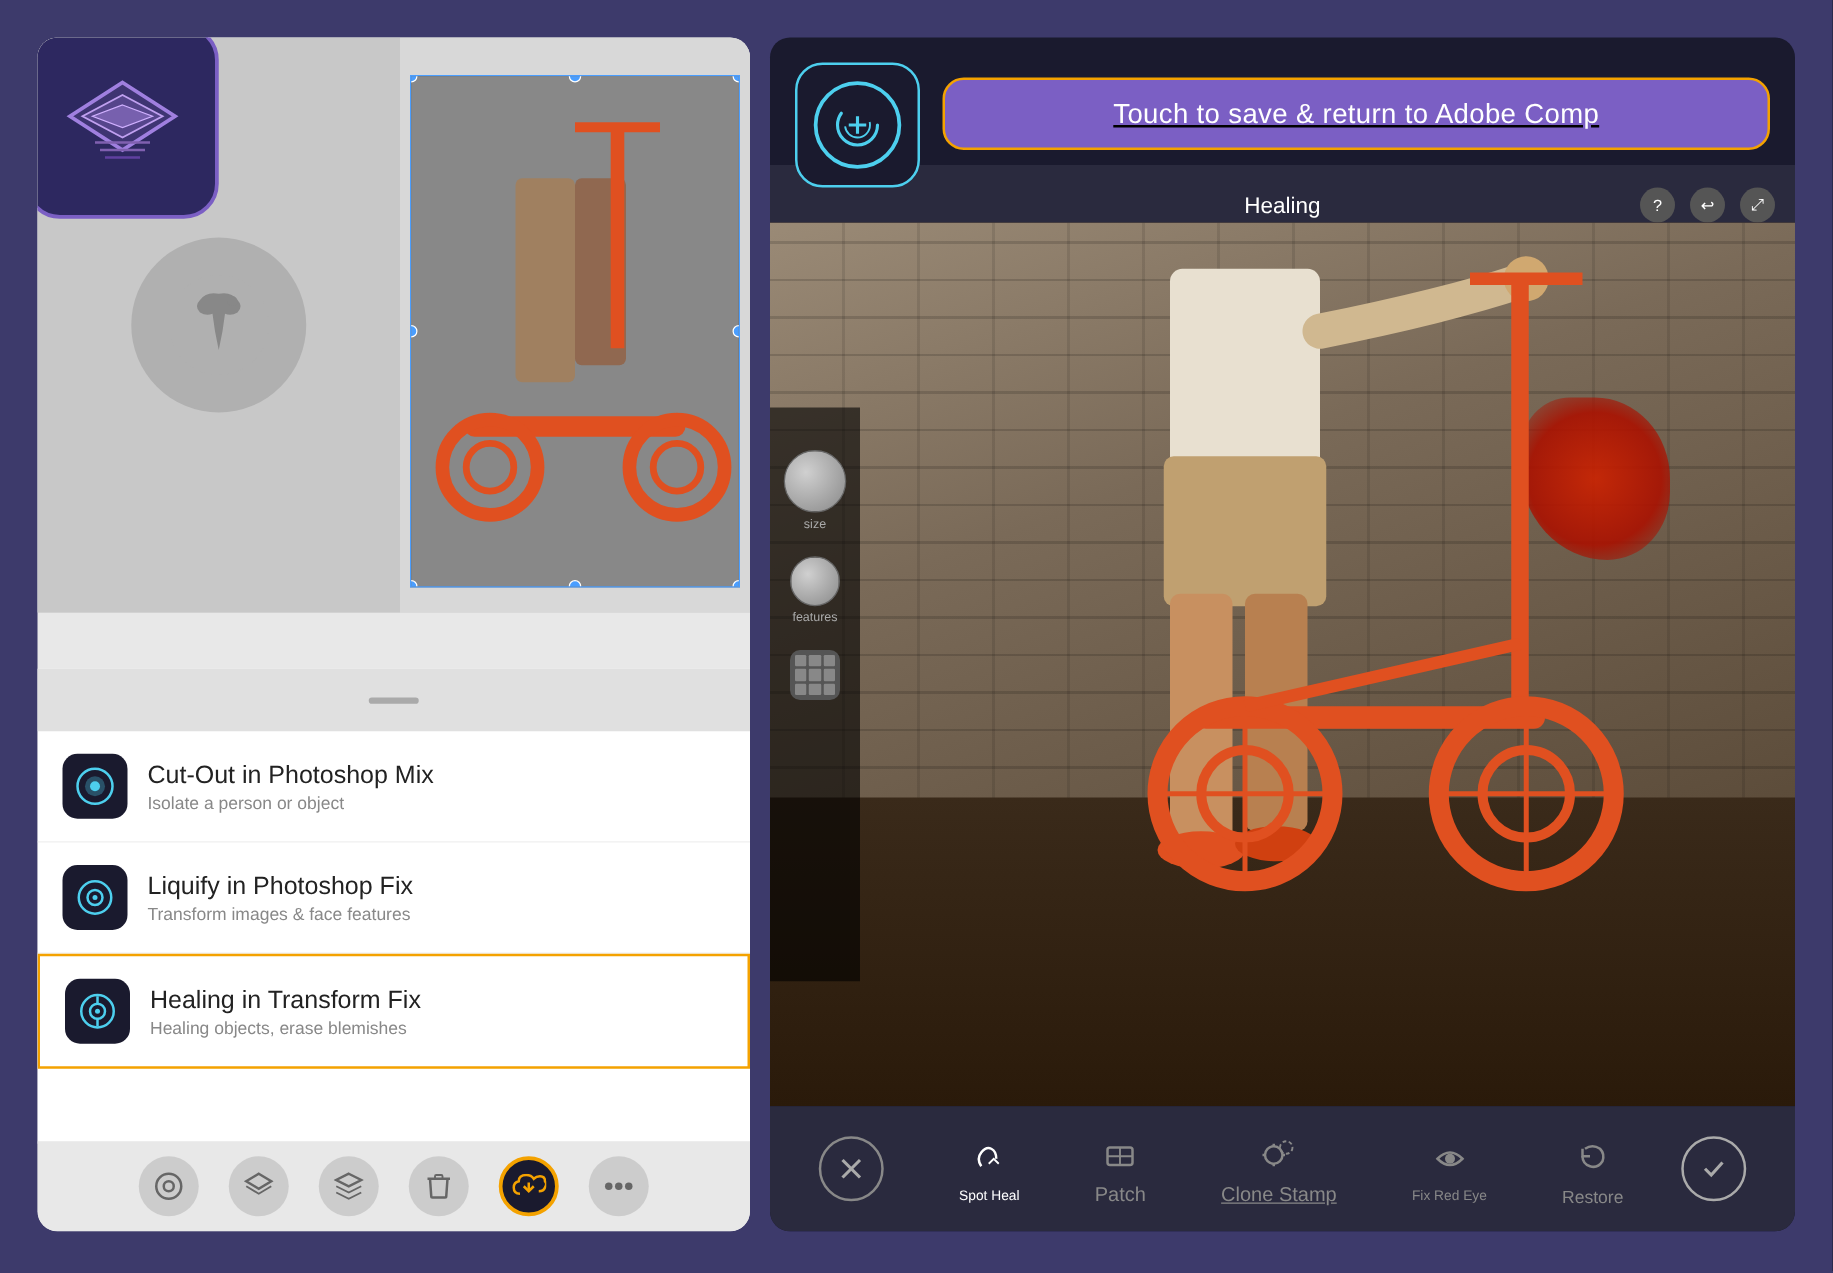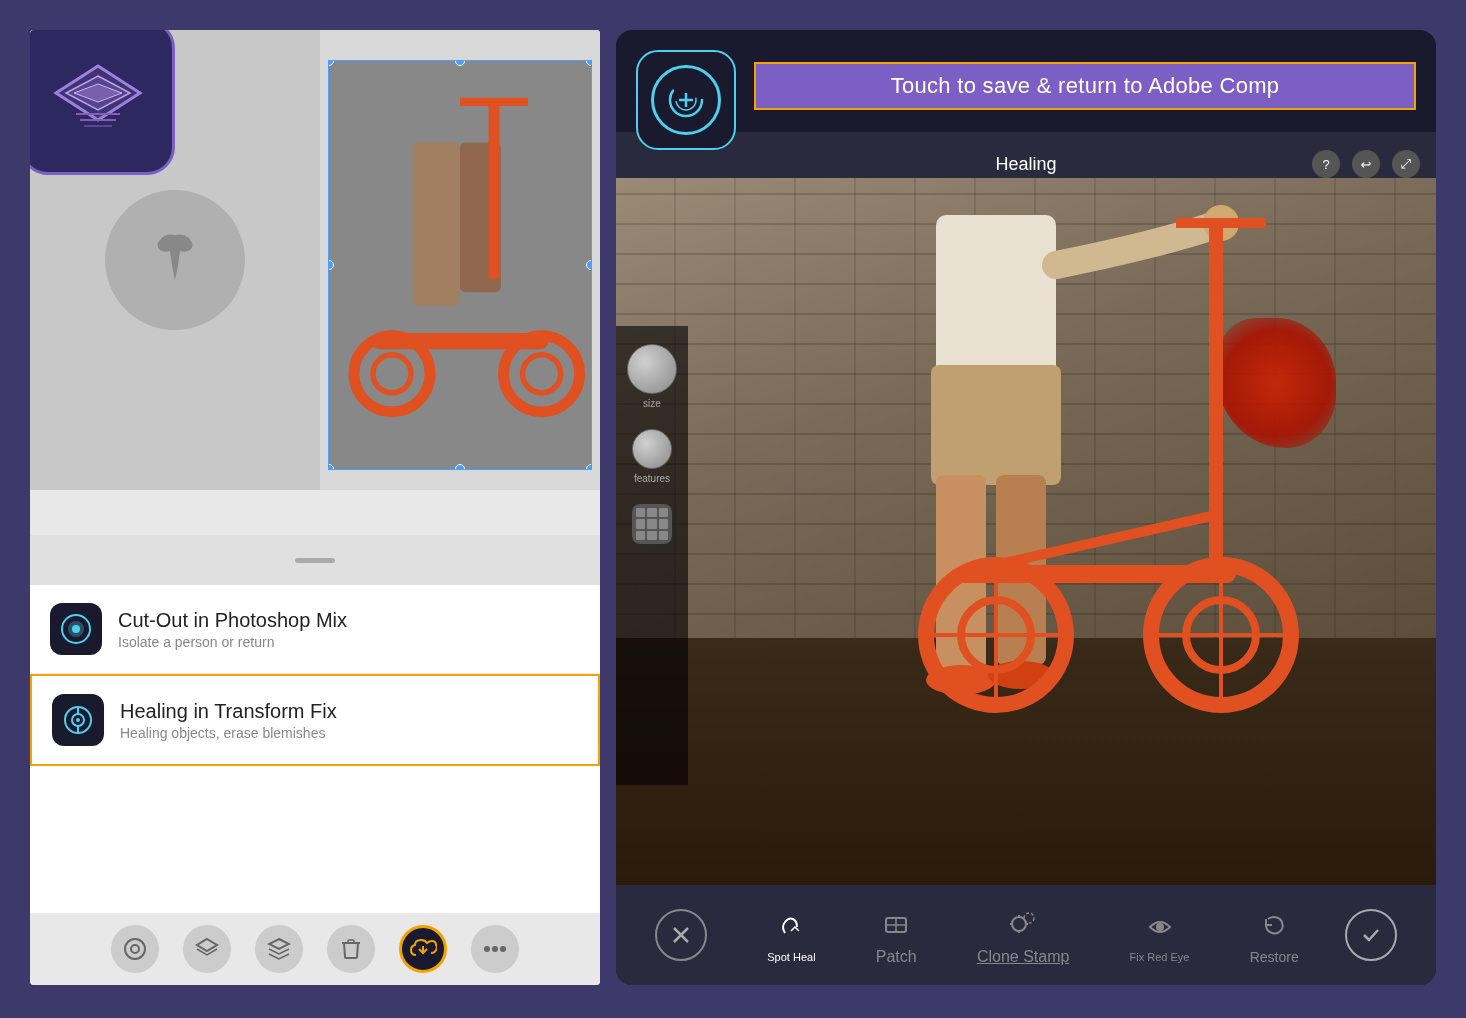--- a/index.html
+++ b/index.html
@@ -13,21 +13,21 @@
     }
 
     
     .left-panel {
       position: absolute;
       left: 30px;
       top: 30px;
       width: 570px;
       height: 955px;
       background: #e8e8e8;
-      border-radius: 4px;
+      border-radius: 16px;
       overflow: hidden;
       padding-left: 44px;
     }
 
     
     .app-icon {
       position: absolute;
       top: -10px;
       left: -10px;
       width: 155px;
@@ -235,27 +235,28 @@
       font-size: 36px;
       color: #4dcfee;
       font-weight: 300;
     }
 
     .ps-save-banner {
       position: absolute;
       top: 32px;
       left: 138px;
       right: 20px;
-      height: 48px;
+      height: 58px;
       background: #7b5fc4;
       border: 2.5px solid #f4a200;
-      border-radius: 0;
-      display: flex;
-      align-items: center;
-      justify-content: center;
+      border-radius: 17px;
+      display: flex;
+      align-items: center;
+      justify-content: center;
+      text-decoration: underline;
     }
 
     .ps-save-text {
       color: white;
       font-size: 22px;
       font-weight: 500;
       letter-spacing: 0.3px;
     }
 
     .ps-title-bar {
@@ -325,21 +326,21 @@
     .left-tools {
       position: absolute;
       top: 148px;
       left: 0;
       width: 72px;
       bottom: 100px;
       background: rgba(0,0,0,0.6);
       display: flex;
       flex-direction: column;
       align-items: center;
-      padding-top: 18px;
+      padding-top: 34px;
       gap: 20px;
     }
 
     .tool-slider {
       display: flex;
       flex-direction: column;
       align-items: center;
       gap: 4px;
     }
 
@@ -557,24 +558,37 @@
     <div class="menu-item">
       <div class="menu-item-icon">
         <svg width="32" height="32" viewBox="0 0 32 32">
           <circle cx="16" cy="16" r="14" fill="none" stroke="#4dcfee" stroke-width="2"></circle>
           <circle cx="16" cy="16" r="8" fill="#4dcfee" opacity="0.3"></circle>
           <circle cx="16" cy="16" r="4" fill="#4dcfee"></circle>
         </svg>
       </div>
       <div class="menu-item-text">
         <span class="menu-item-title">Cut-Out in Photoshop Mix</span>
-        <span class="menu-item-subtitle">Isolate a person or return</span>
-      </div>
-    </div>
-
+        <span class="menu-item-subtitle">Isolate a person or object</span>
+      </div>
+    </div>
+
+    <div class="menu-item">
+      <div class="menu-item-icon">
+        <svg width="32" height="32" viewBox="0 0 32 32">
+          <circle cx="16" cy="16" r="13" fill="none" stroke="#4dcfee" stroke-width="2"></circle>
+          <circle cx="16" cy="16" r="6" fill="none" stroke="#4dcfee" stroke-width="2"></circle>
+          <circle cx="16" cy="16" r="2" fill="#4dcfee"></circle>
+        </svg>
+      </div>
+      <div class="menu-item-text">
+        <span class="menu-item-title">Liquify in Photoshop Fix</span>
+        <span class="menu-item-subtitle">Transform images &amp; face features</span>
+      </div>
+    </div>
 
     <div class="menu-item active" style="border:2.5px solid #f4a200;margin:0;padding:18px 20px;">
       <div class="menu-item-icon">
         <svg width="32" height="32" viewBox="0 0 32 32">
           <circle cx="16" cy="16" r="13" fill="none" stroke="#4dcfee" stroke-width="2"></circle>
           <circle cx="16" cy="16" r="6" fill="none" stroke="#4dcfee" stroke-width="2"></circle>
           <circle cx="16" cy="16" r="2" fill="#4dcfee"></circle>
           <line x1="16" y1="4" x2="16" y2="10" stroke="#4dcfee" stroke-width="2"></line>
           <line x1="16" y1="22" x2="16" y2="28" stroke="#4dcfee" stroke-width="2"></line>
         </svg>

